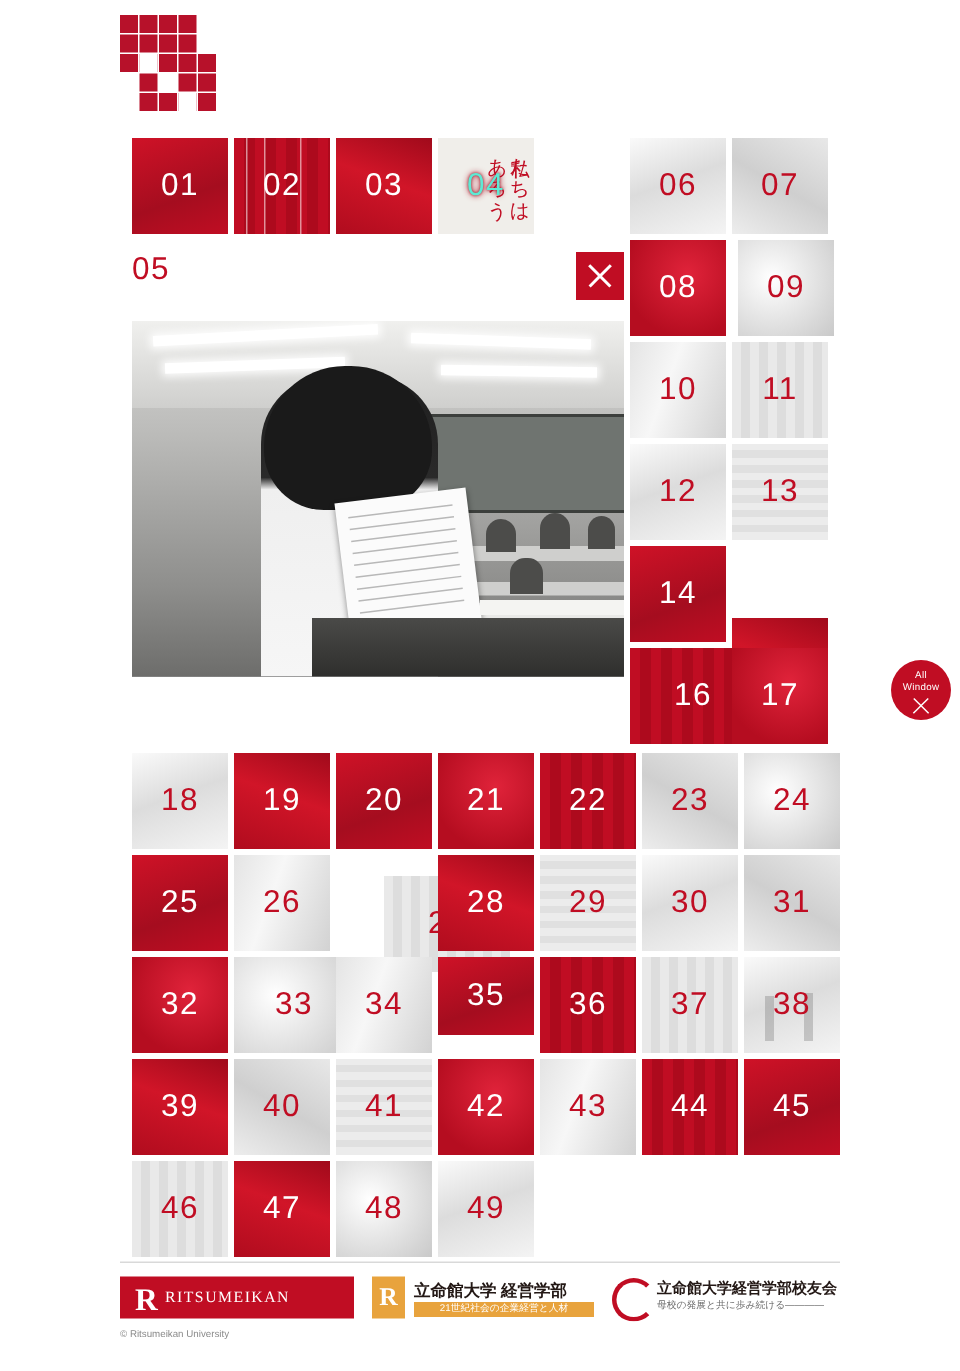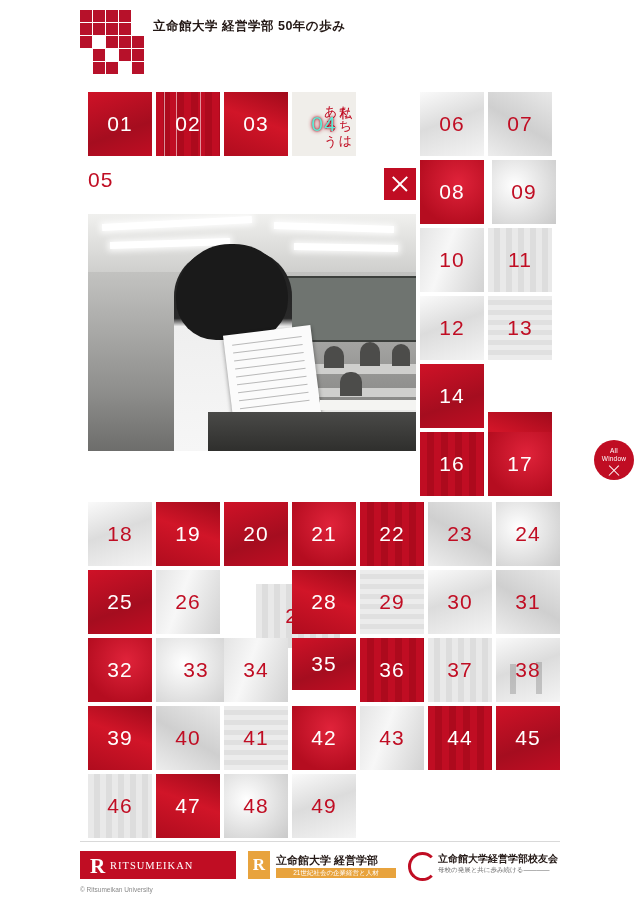--- a/index.html
+++ b/index.html
@@ -379,21 +379,20 @@
     <div class="cell w" style="left:26px;top:39px;width:12px;height:12px;"></div>
     <div class="cell" style="left:13px;top:39px;width:12px;height:12px;"></div>
     <div class="cell" style="left:39px;top:39px;width:12px;height:12px;"></div>
     <div class="cell" style="left:52px;top:39px;width:12px;height:12px;"></div>
     <div class="cell" style="left:13px;top:52px;width:12px;height:12px;"></div>
     <div class="cell" style="left:26px;top:52px;width:12px;height:12px;"></div>
     <div class="cell" style="left:39px;top:52px;width:12px;height:12px;"></div>
     <div class="cell w" style="left:39px;top:52px;width:12px;height:12px;"></div>
     <div class="cell" style="left:52px;top:52px;width:12px;height:12px;"></div>
   </div>
-  <div class="header-title">立命館大学 経営学部 50年の歩み</div>
 </div>
 
 <div class="tile red" style="left:88px;top:92px;width:64px;height:64px;">
   <div class="tex r1"></div>
   <div class="num">01</div>
 </div>
 
 <div class="tile red" style="left:156px;top:92px;width:64px;height:64px;">
   <div class="tex r3"></div>
   <div class="stroke" style="left:8px;top:0;width:1px;height:64px;"></div>
@@ -490,21 +489,21 @@
 
 <div class="tile red" style="left:420px;top:364px;width:64px;height:64px;">
   <div class="tex r1"></div>
   <div class="num">14</div>
 </div>
 <div class="tile red" style="left:488px;top:380px;width:64px;height:64px;margin-top:32px;">
   <div class="tex r2"></div>
   <div class="num">15</div>
 </div>
 
-<div class="tile red" style="left:420px;top:432px;width:64px;height:64px;">
+<div class="tile red" style="left:420px;top:432px;width:64px;height:64px;padding-left:20px;">
   <div class="tex r3"></div>
   <div class="num">16</div>
 </div>
 <div class="tile red" style="left:488px;top:432px;width:64px;height:64px;">
   <div class="tex r4"></div>
   <div class="num">17</div>
 </div>
 
 <div class="allwin">
   <div class="t1">

